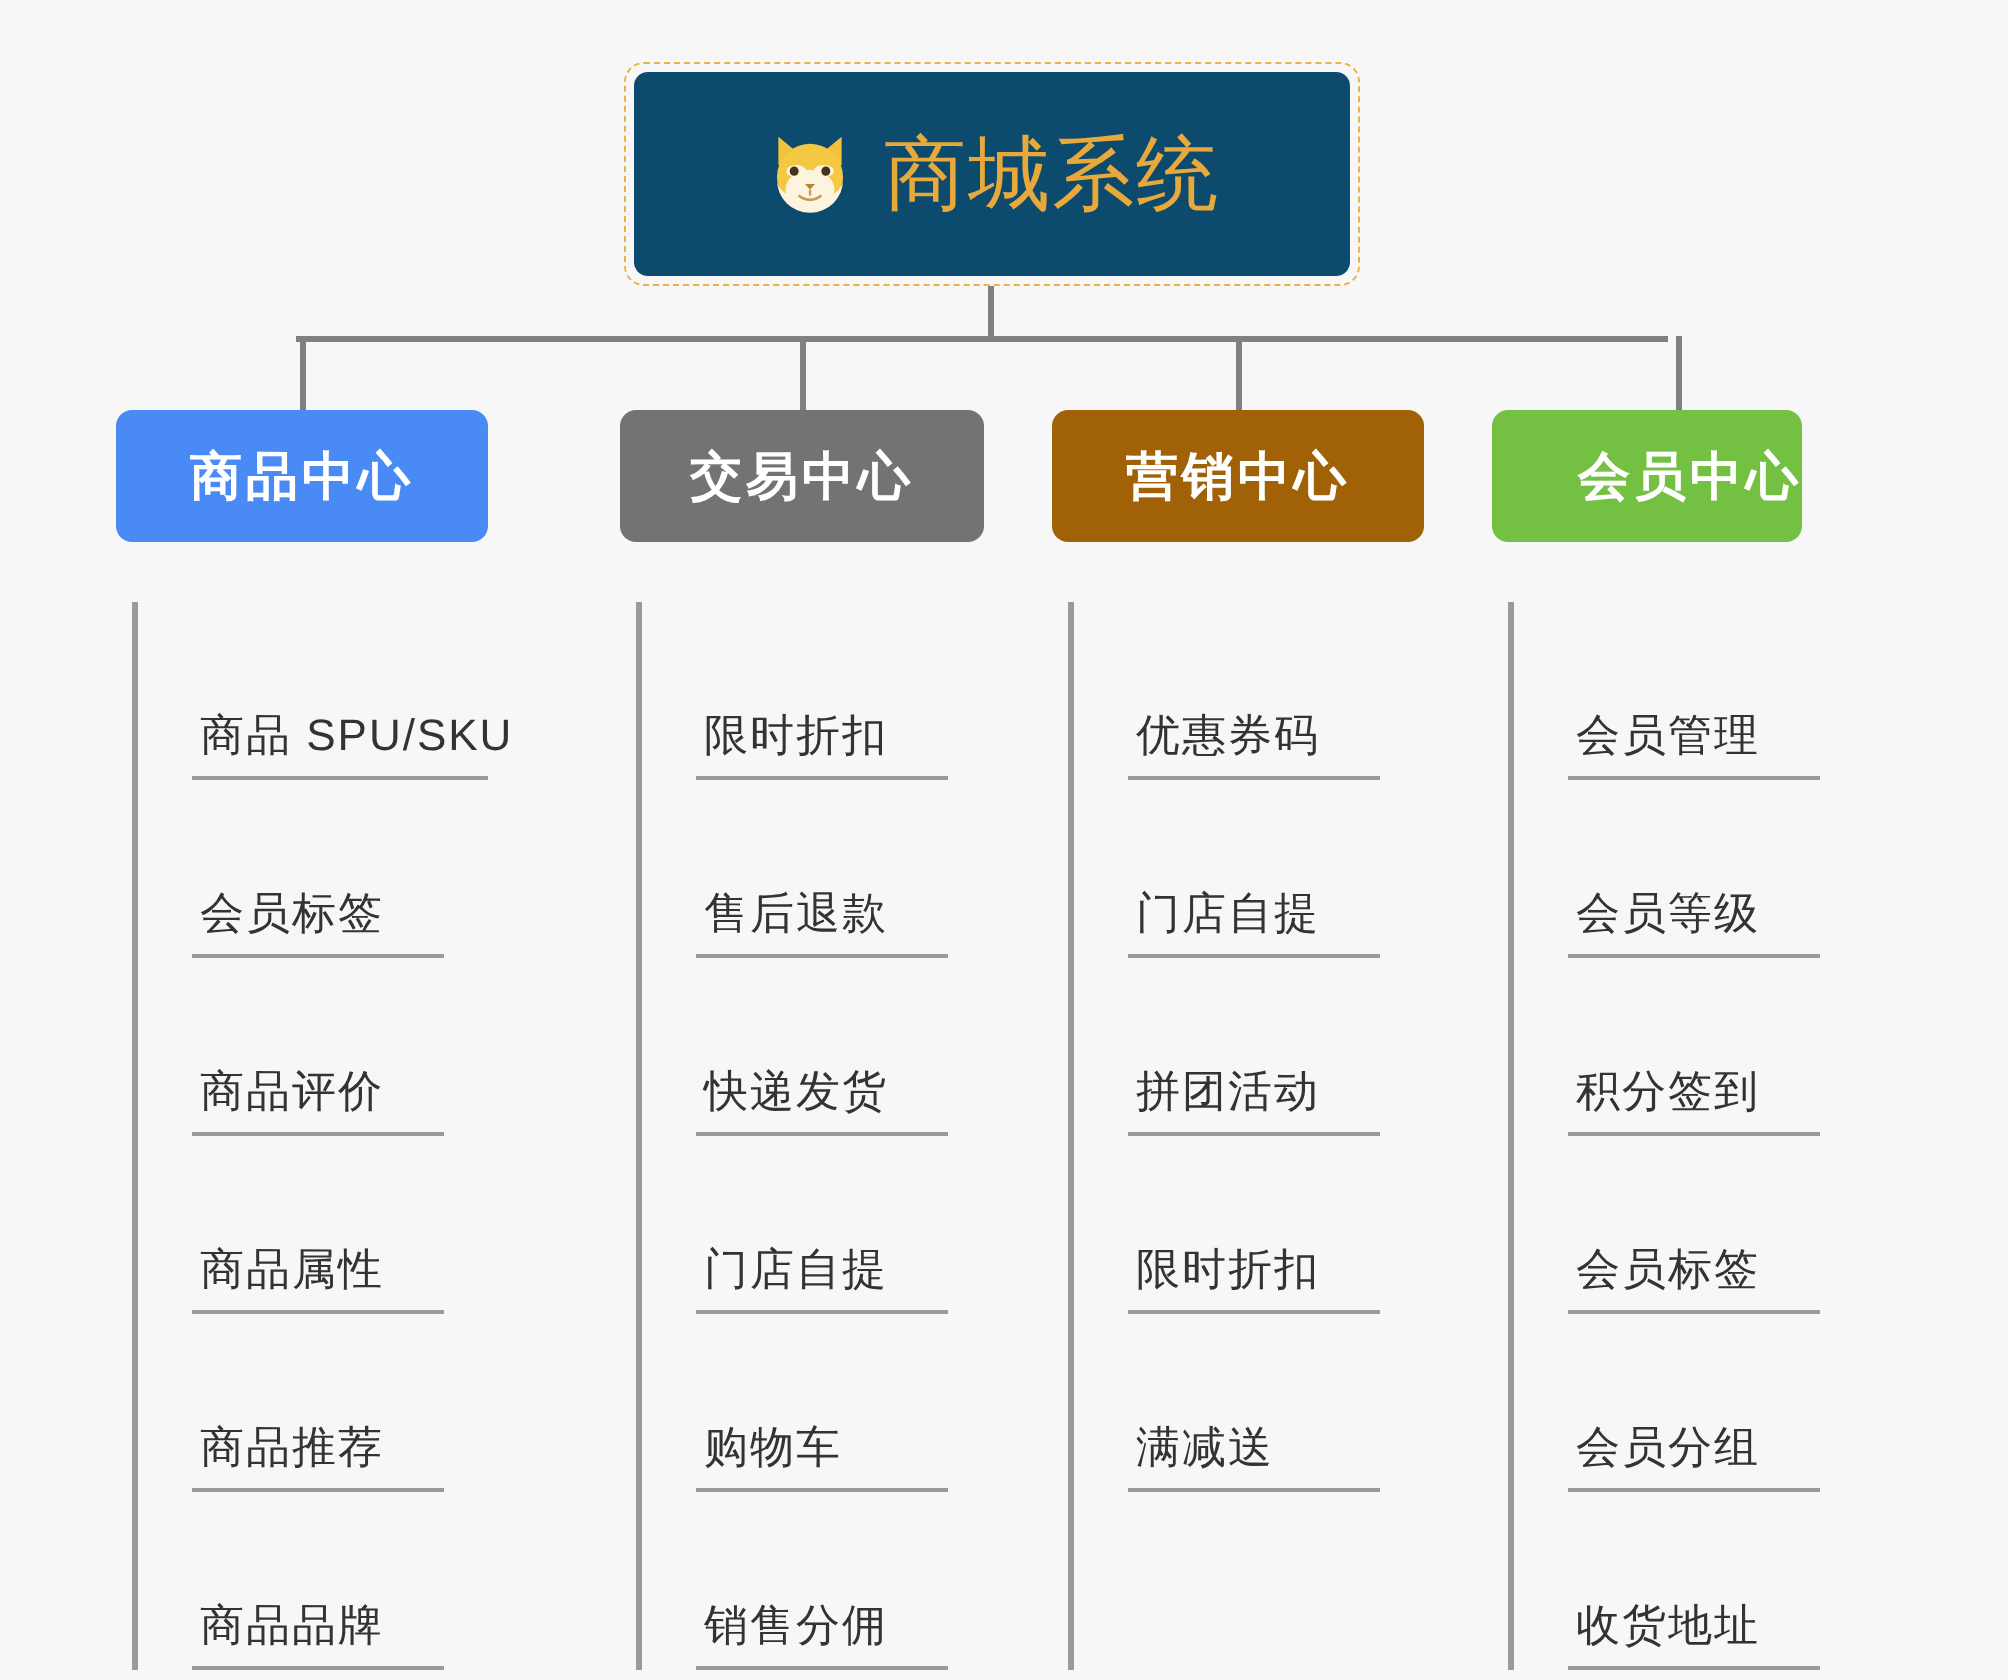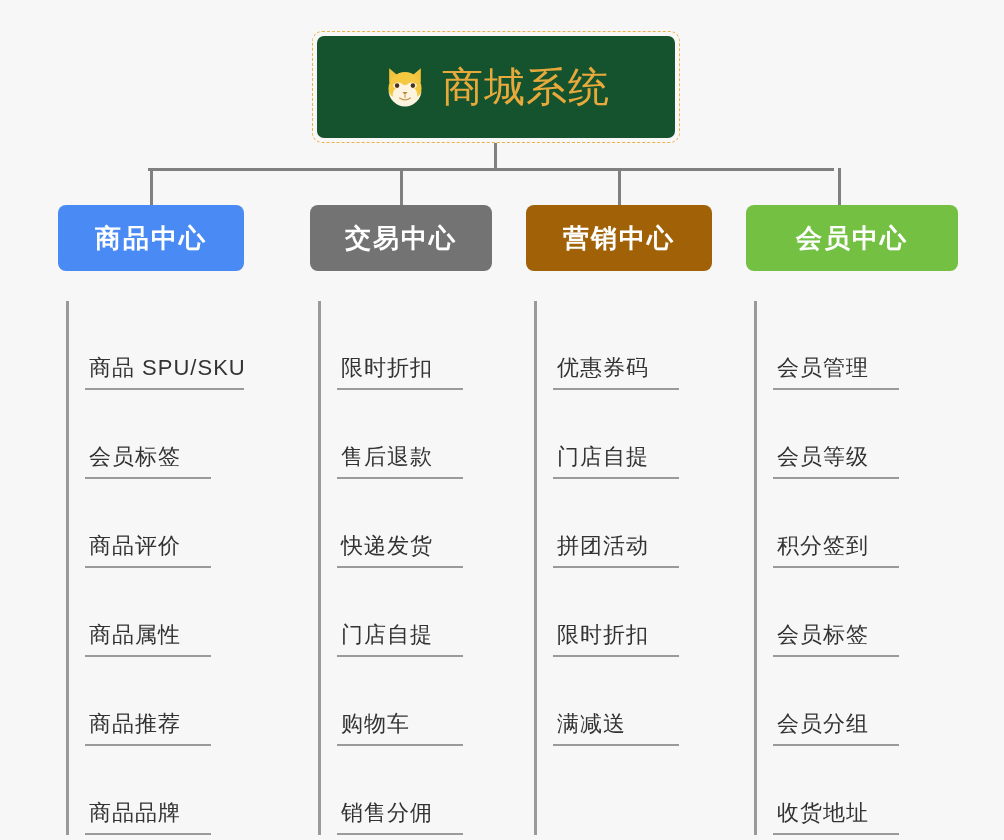--- a/index.html
+++ b/index.html
@@ -29,21 +29,21 @@
     height: 112px;
     box-sizing: border-box;
     border: 1px dashed #edb14a;
     border-radius: 10px;
     padding: 4px;
   }
   .root-inner {
     width: 100%;
     height: 100%;
     box-sizing: border-box;
-    background: #14532d;
+    background: #0c4a6e;
     border-radius: 7px;
     display: flex;
     align-items: center;
     justify-content: center;
     gap: 14px;
   }
   .root-icon {
     width: 46px;
     height: 46px;
     flex: none;
@@ -110,21 +110,21 @@
     width: 3px;
     background: #9a9a9a;
   }
   .leaf {
     position: relative;
     height: 89px;
     box-sizing: border-box;
     display: flex;
     align-items: flex-end;
     justify-content: flex-start;
-    padding-left: 19px;
+    padding-left: 30px;
   }
   .leaf-label {
     display: inline-block;
     font-size: 22px;
     color: #333333;
     letter-spacing: 1px;
     line-height: 1.22;
     padding: 0 4px 6px 4px;
     border-bottom: 2px solid #9a9a9a;
     min-width: 118px;
@@ -233,21 +233,21 @@
           </div>
           <div class="leaf">
             <span class="leaf-label">限时折扣</span>
           </div>
           <div class="leaf">
             <span class="leaf-label">满减送</span>
           </div>
         </div>
       </div>
       <div class="column" style="left: 746px; width: 186px;">
-        <div class="cat-head" style="background: rgb(116, 192, 67); width: 212px;">
+        <div class="cat-head" style="background: rgb(116, 192, 67); width: 155px; justify-content: flex-end;">
           <span>会员中心</span>
         </div>
         <div class="leaf-area">
           <div class="spine" style="height: 534px;"></div>
           <div class="leaf">
             <span class="leaf-label">会员管理</span>
           </div>
           <div class="leaf">
             <span class="leaf-label">会员等级</span>
           </div>

